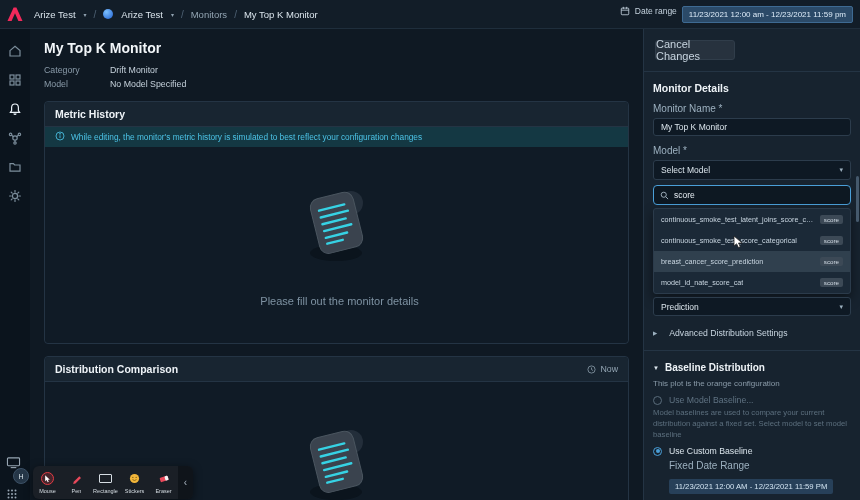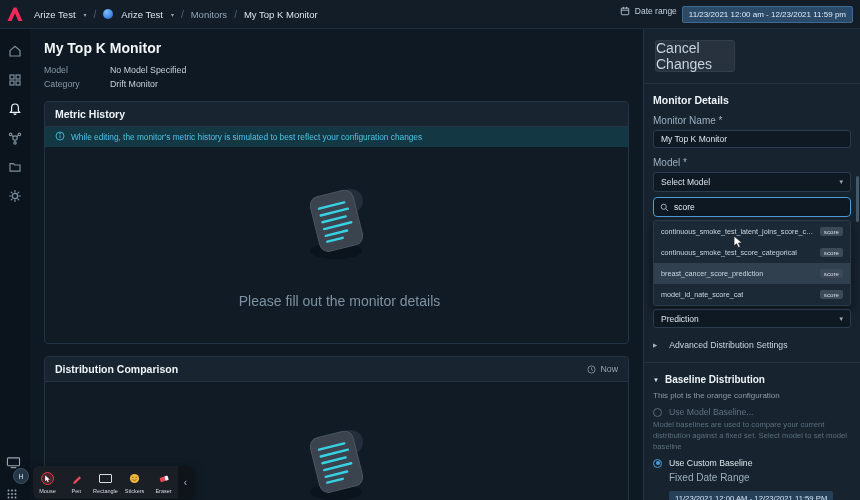--- a/index.html
+++ b/index.html
@@ -33,27 +33,27 @@
   .meta-value{color:#c6d2dc;}
   .card{margin:0 14px;background:#131f2b;border:1px solid #243444;border-radius:4px;}
   .card1{margin-top:12px;}
   .card2{margin-top:12px;height:210px;}
   .card-header{height:24px;display:flex;align-items:center;justify-content:space-between;padding:0 10px;background:#182531;border-bottom:1px solid #243444;border-radius:4px 4px 0 0;font-size:10.5px;font-weight:bold;color:#eef3f7;}
   .info-banner{display:flex;align-items:center;gap:6px;background:#143843;color:#4cc3e6;font-size:8.3px;padding:4px 10px;}
   .card-body{background:#101b26;border-radius:0 0 4px 4px;display:flex;flex-direction:column;align-items:center;overflow:hidden;}
   .body1{height:196px;justify-content:center;}
   .body2{height:182px;justify-content:flex-start;}
   .body2 svg{margin-top:40px;}
-  .empty-text{color:#7e92a2;font-size:14px;margin-top:28px;padding-left:6px;}
+  .empty-text{color:#7e92a2;font-size:11px;margin-top:28px;padding-left:6px;}
   .now-wrap{display:flex;align-items:center;gap:4px;font-size:8.8px;font-weight:normal;color:#93a5b3;cursor:pointer;}
 
   
   .panel{position:absolute;right:0;top:28px;bottom:0;width:217px;background:#17232f;border-left:1px solid #243444;z-index:5;padding:0 9px;box-sizing:border-box;overflow:hidden;}
   .panel-buttons{display:flex;justify-content:space-between;margin:12px 2px 11px 2px;}
-  .btn{border-radius:3px;font-size:14px;height:32px;display:flex;align-items:center;justify-content:center;cursor:pointer;box-sizing:border-box;}
+  .btn{border-radius:3px;font-size:11px;height:20px;display:flex;align-items:center;justify-content:center;cursor:pointer;box-sizing:border-box;}
   .btn-cancel{width:80px;background:#27323e;color:#c7d4df;border:1px solid #303d4a;}
   .btn-save{width:92px;background:#2d7fa2;color:#e3eef5;}
   .panel-divider{height:1px;background:#243444;margin:0 -9px;}
   .section-title{font-size:10.5px;font-weight:bold;color:#eef3f7;margin:10px 0 2px 0;}
   .field-label{font-size:10px;color:#9cb0bf;margin:9px 0 4px 0;}
   .text-input{height:16px;line-height:16px;background:#0e1924;border:1px solid #2c3c4c;border-radius:3px;font-size:8.5px;padding:0 7px;color:#dbe5ec;cursor:text;}
   .select{height:18px;background:#0e1924;border:1px solid #2c3c4c;border-radius:3px;font-size:8.5px;color:#dbe5ec;display:flex;align-items:center;justify-content:space-between;padding:0 7px;cursor:pointer;}
   .select .chev{font-size:7px;color:#9cb0bf;}
   .searchbox{margin-top:5px;height:18px;border:1px solid #4a9fd8;background:#0d1822;border-radius:4px;display:flex;align-items:center;gap:5px;padding:0 6px;font-size:8.5px;color:#e6edf3;cursor:text;}
   .dropdown{margin-top:3px;background:#1b2937;border:1px solid #2b3b4b;border-radius:3px;box-shadow:0 5px 12px rgba(0,0,0,.45);}
@@ -180,26 +180,26 @@
           <line x1="3.2" y1="10.8" x2="4.2" y2="9.8"></line>
           <line x1="9.8" y1="4.2" x2="10.8" y2="3.2"></line>
         </svg>
     </span>
   </aside>
 
   <main class="main">
     <div class="page-head">
       <h1 class="title">My Top K Monitor</h1>
       <div class="meta-row">
+        <span class="meta-label">Category</span>
+        <span class="meta-value">Drift Monitor</span>
+      </div>
+      <div class="meta-row">
         <span class="meta-label">Model</span>
         <span class="meta-value">No Model Specified</span>
-      </div>
-      <div class="meta-row">
-        <span class="meta-label">Category</span>
-        <span class="meta-value">Drift Monitor</span>
       </div>
     </div>
 
     <section class="card card1">
       <div class="card-header">
         <span>Metric History</span>
       </div>
       <div class="info-banner">
         <span>
           <svg width="10" height="10" viewBox="0 0 12 12" fill="none" stroke="#4cc3e6" stroke-width="1">

